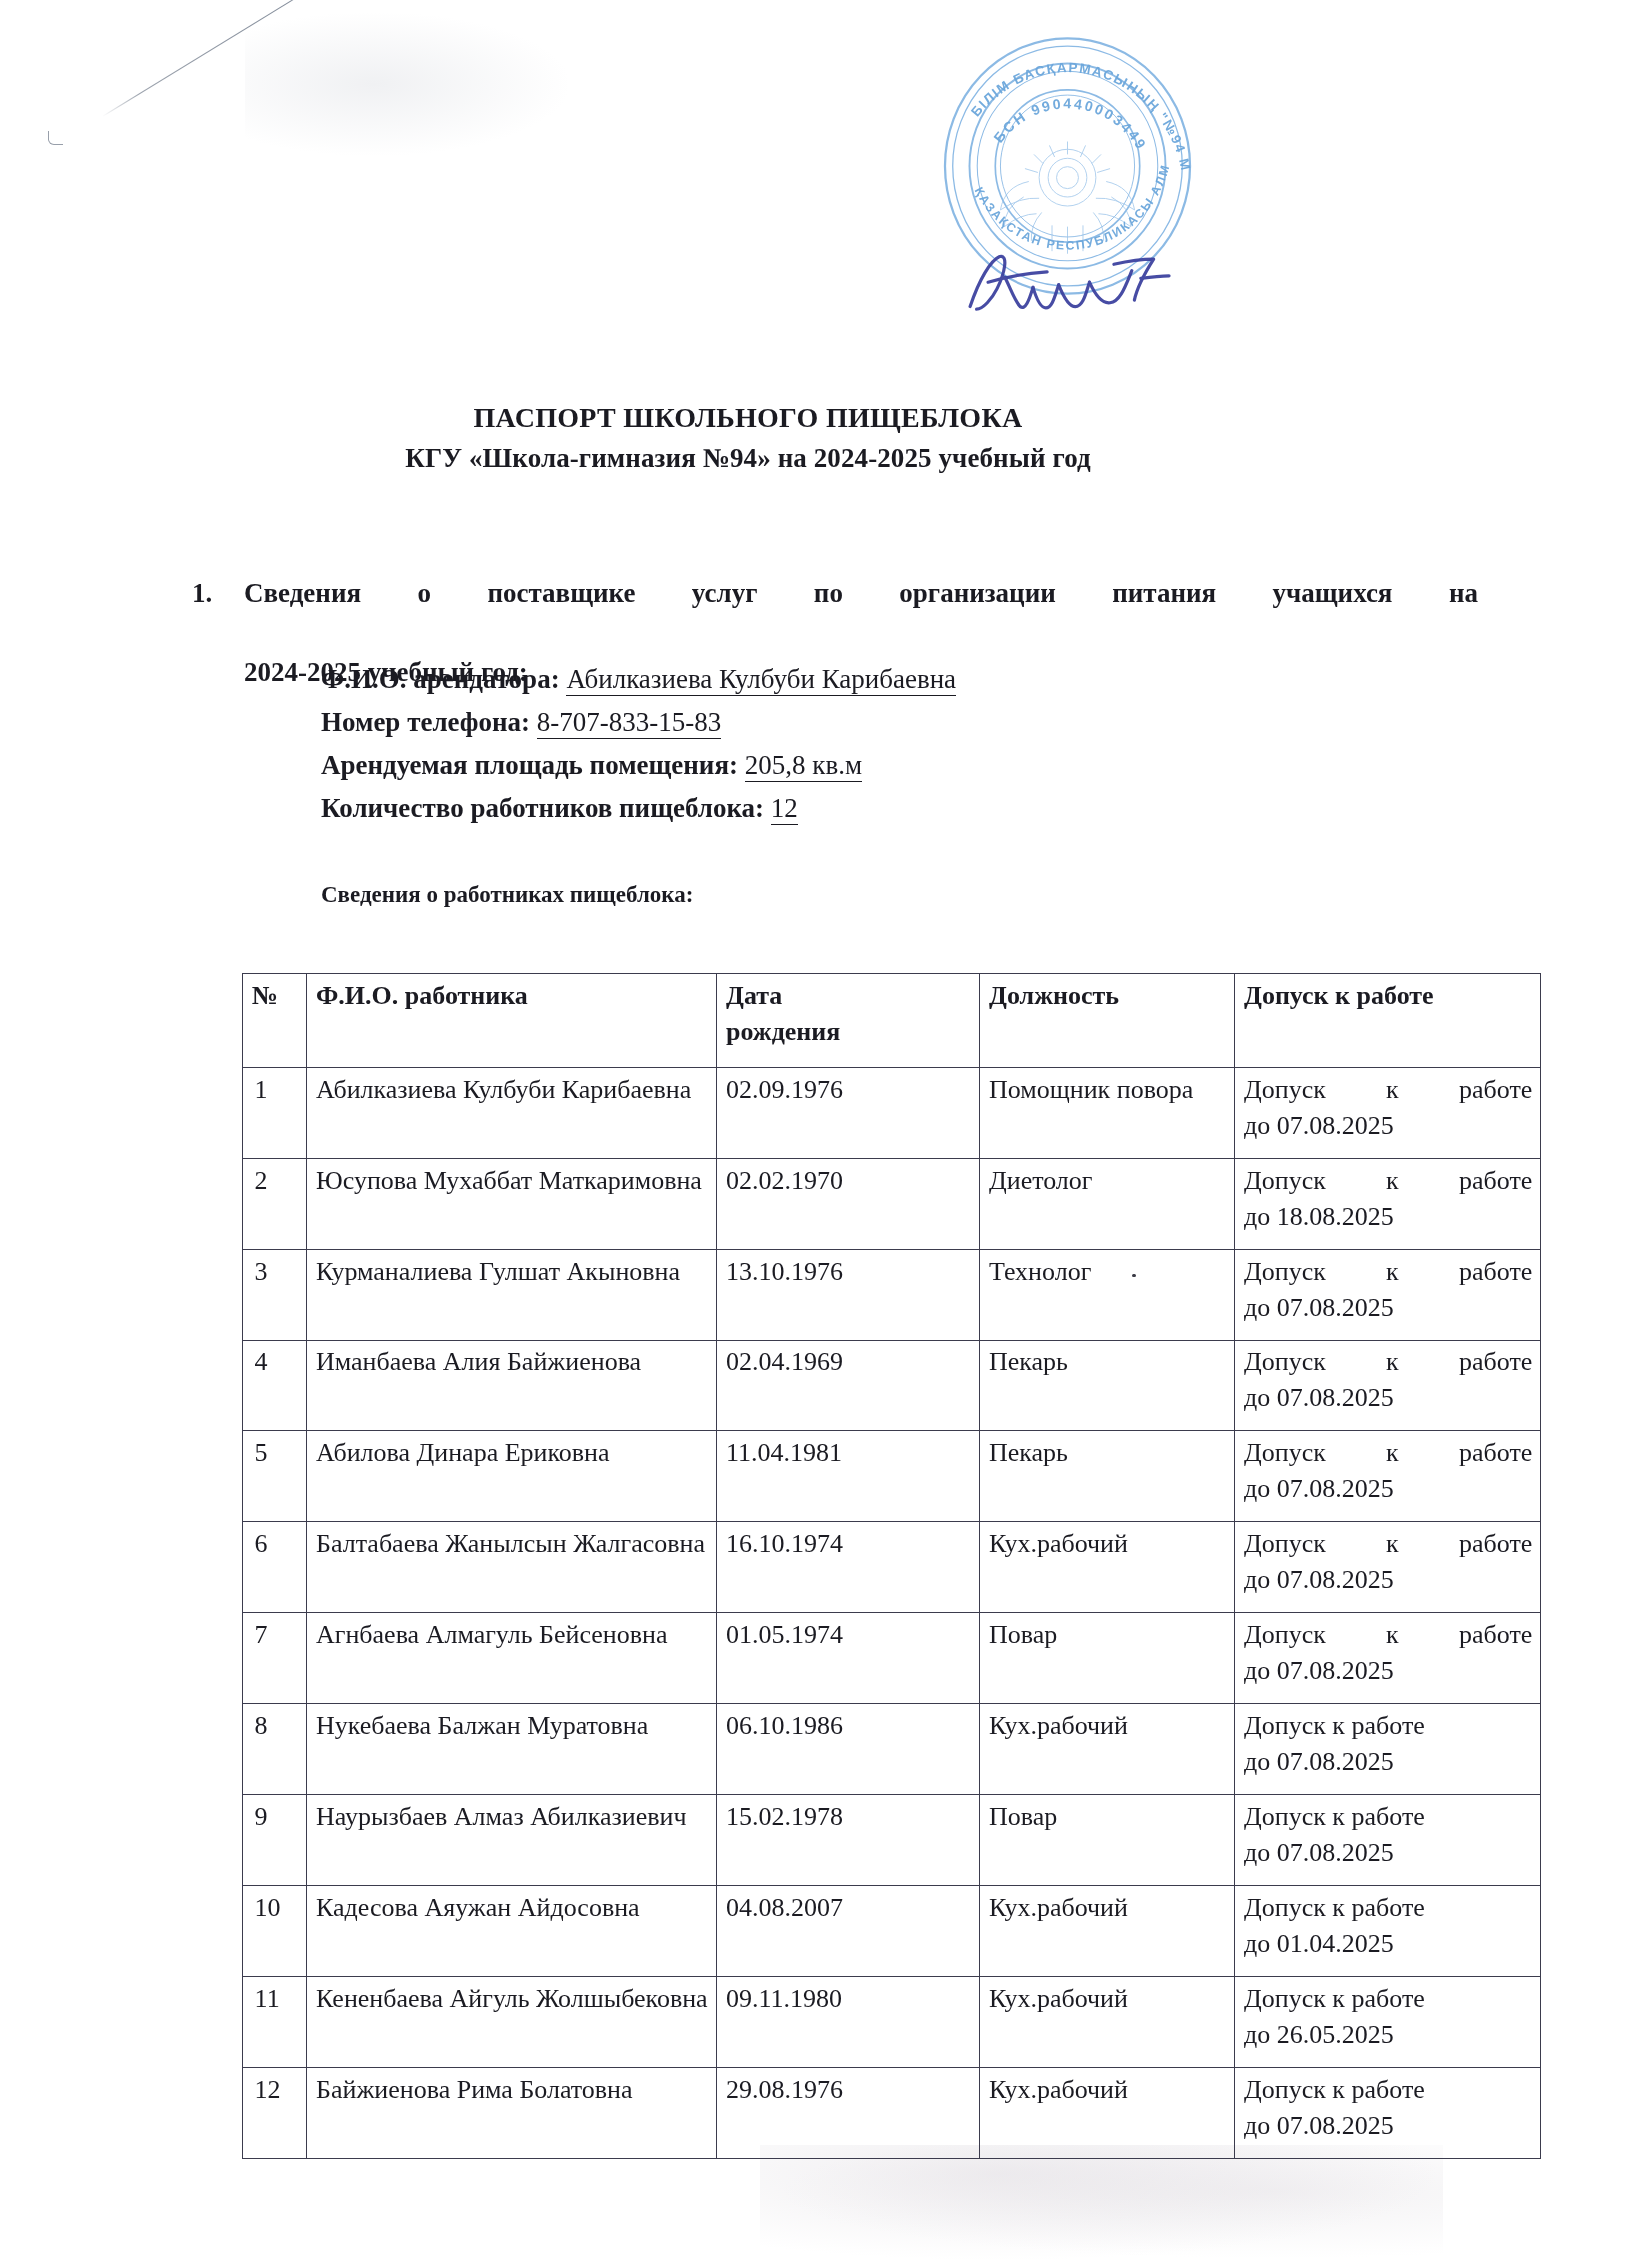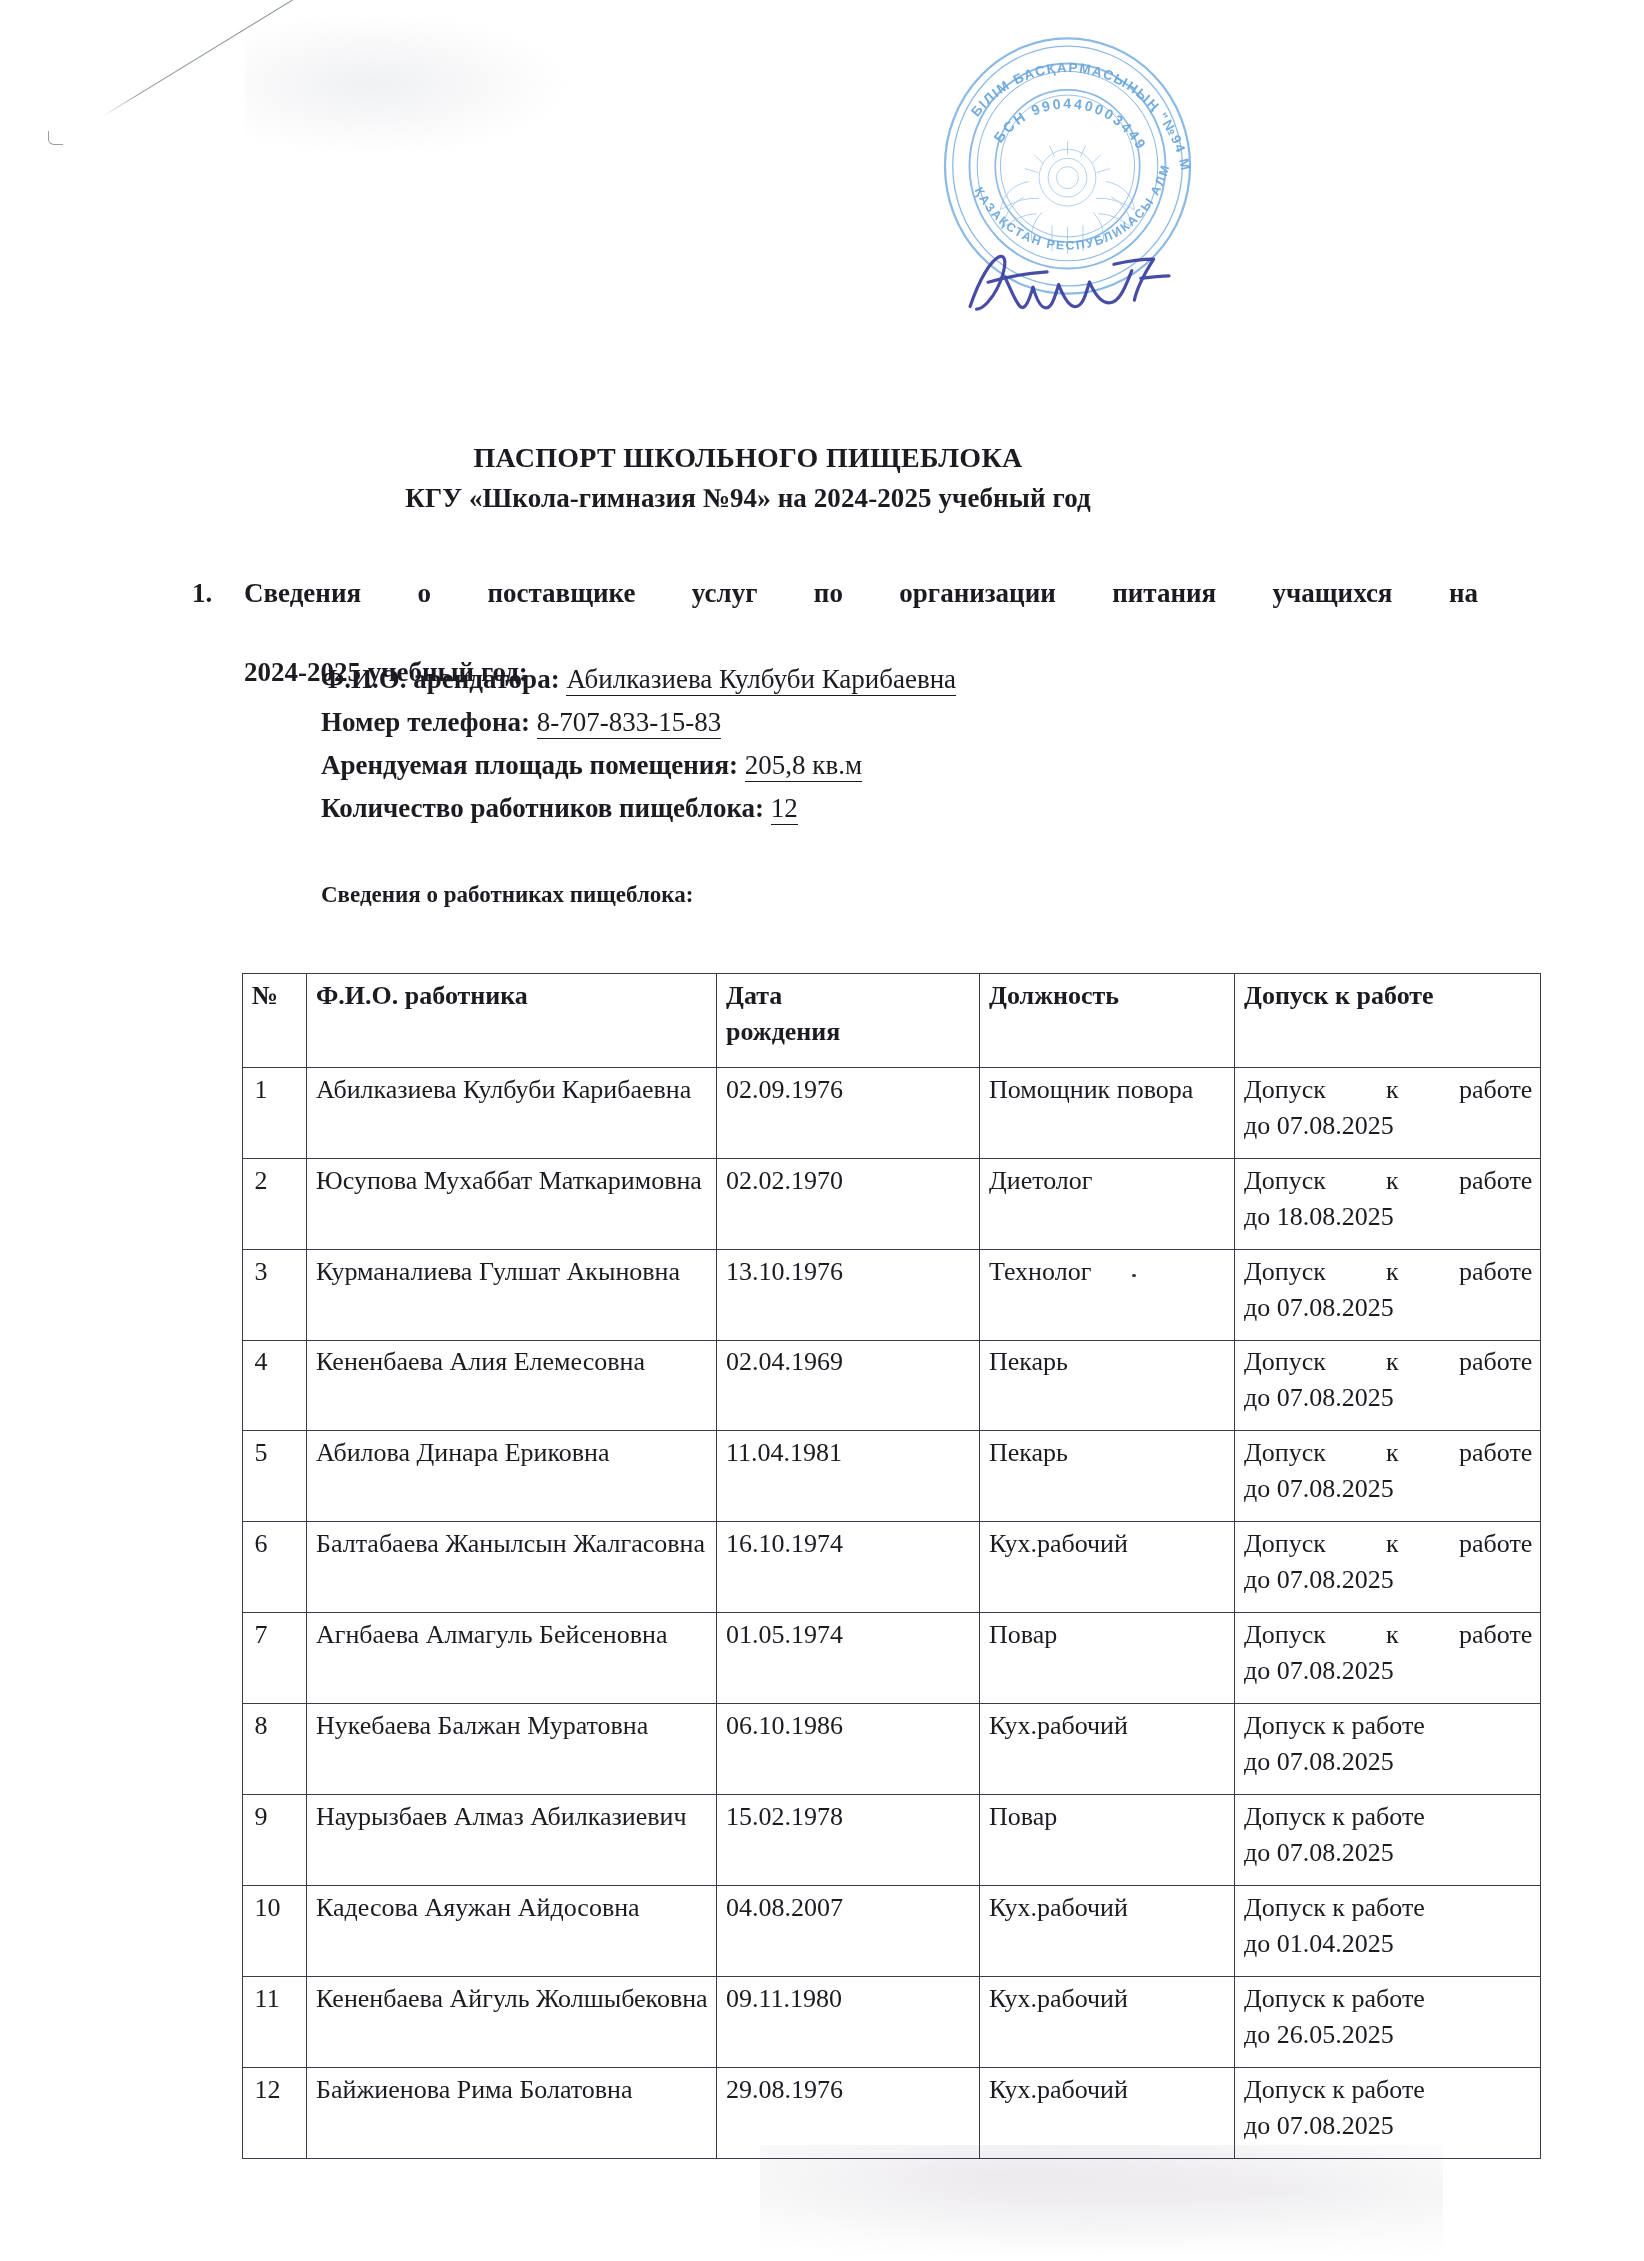--- a/index.html
+++ b/index.html
@@ -128,21 +128,21 @@
   }
   .date-line .rule-b {
     position: absolute; left: 129px; top: 28px;
     width: 213px; border-bottom: 2.6px solid #1b1b22;
   }
 
   
   .doc-title {
     position: absolute;
     left: 0;
-    top: 438px;
+    top: 398px;
     width: 1496px;
     text-align: center;
     font-weight: bold;
     font-size: 28px;
     line-height: 40px;
     letter-spacing: 0.3px;
   }
   .doc-title .sub {
     font-size: 27px;
     letter-spacing: 0.1px;
@@ -404,21 +404,21 @@
           <td>Курманалиева Гулшат Акыновна</td>
           <td>13.10.1976</td>
           <td><span>Технолог</span><span class="pos-dot"></span></td>
           <td class="adm justified">
             <span class="t1">Допуск к работе</span>
             <span class="t2">до 07.08.2025</span>
           </td>
         </tr>
         <tr>
           <td class="num">4</td>
-          <td>Кененбаева Алия Елемесовна</td>
+          <td>Иманбаева Алия Байжиенова</td>
           <td>02.04.1969</td>
           <td><span>Пекарь</span></td>
           <td class="adm justified">
             <span class="t1">Допуск к работе</span>
             <span class="t2">до 07.08.2025</span>
           </td>
         </tr>
         <tr>
           <td class="num">5</td>
           <td>Абилова Динара Ериковна</td>

